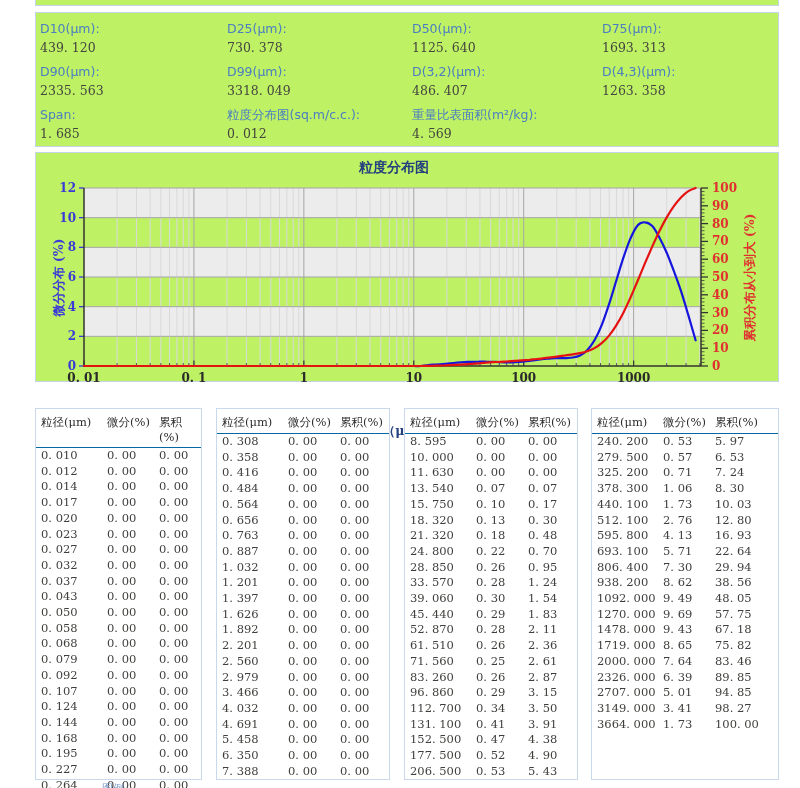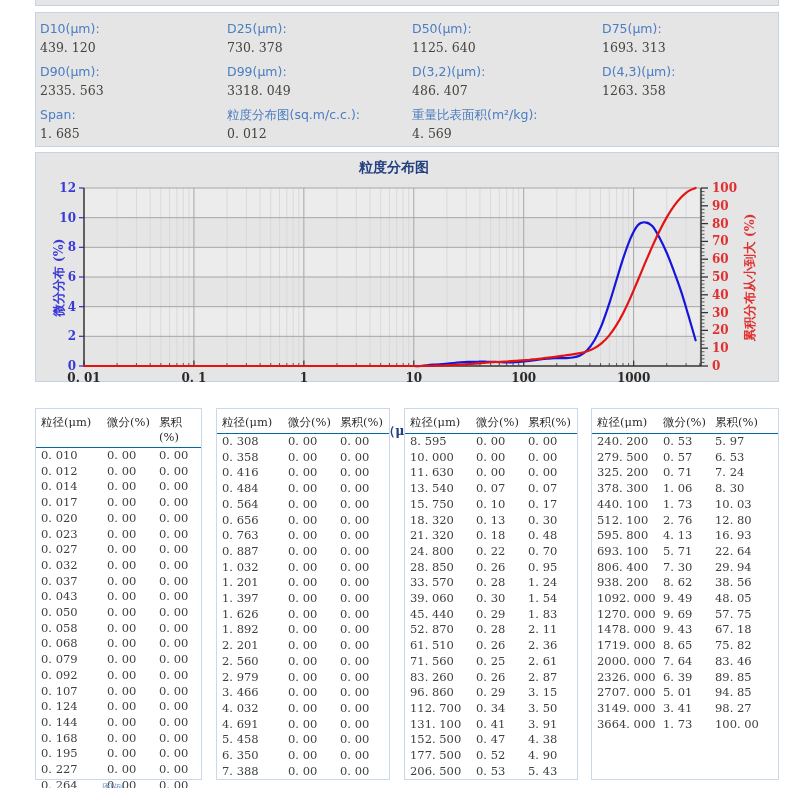--- a/index.html
+++ b/index.html
@@ -1,18 +1,18 @@
 <!DOCTYPE html>
 <html><head>
 <meta charset="utf-8">
 <style>
   html,body{margin:0;padding:0;}
   body{width:800px;height:788px;background:#ffffff;position:relative;overflow:hidden;
        font-family:"DejaVu Serif",serif;}
-  .panel{position:absolute;background:#e5e5e5;border:1px solid #c2d4e6;box-sizing:border-box;}
+  .panel{position:absolute;background:#bef264;border:1px solid #c2d4e6;box-sizing:border-box;}
   
   #summary{left:35px;top:12px;width:744px;height:135px;padding:8px 0 0 4px;}
   .sgrid{display:grid;grid-template-columns:187px 185px 190px 1fr;grid-auto-rows:43px;}
   .scell .lbl{color:#4a7dc2;font-family:"DejaVu Sans","Liberation Sans",sans-serif;
               font-size:12.5px;line-height:15px;}
   .scell .val{color:#45453f;font-size:12.5px;line-height:15px;margin-top:4px;}
   
   #chartPanel{left:35px;top:152px;width:744px;height:230px;}
   #chartTitle{position:absolute;top:6px;left:0;width:716px;text-align:center;
               color:#24407e;font-weight:bold;font-size:14px;}

